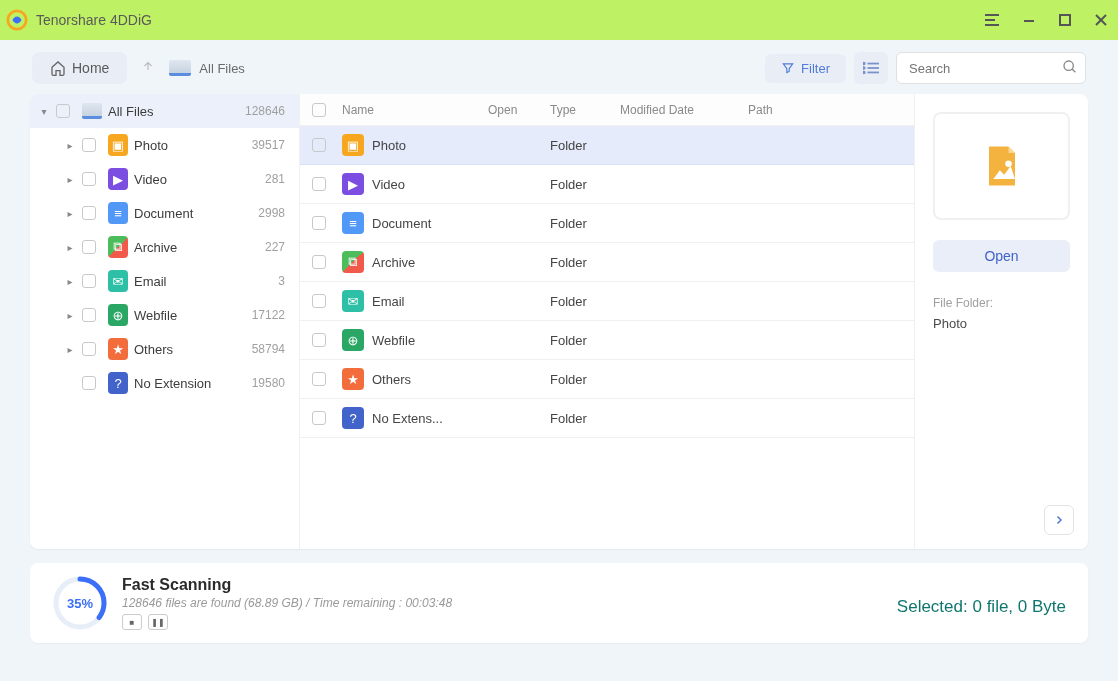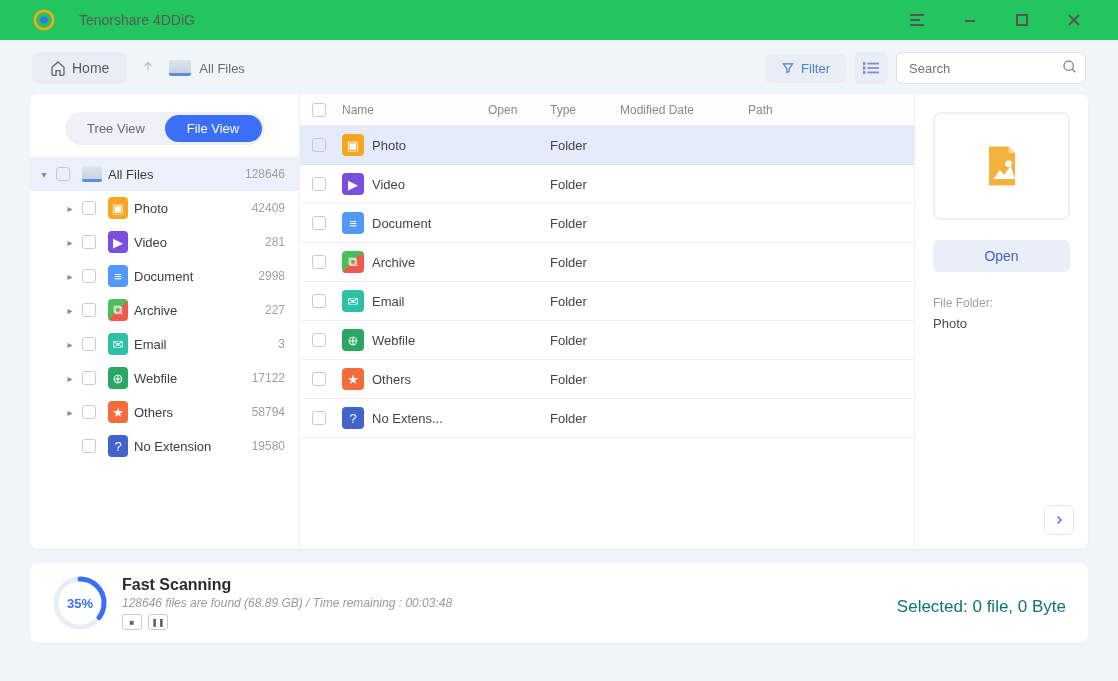--- a/index.html
+++ b/index.html
@@ -1,19 +1,19 @@
 <!DOCTYPE html>
 <html><head>
 <meta charset="utf-8">
 <style>
 * { box-sizing: border-box; margin: 0; padding: 0; font-family: "Segoe UI", Arial, sans-serif; }
 body { background: #f0f5fa; width: 1118px; height: 681px; overflow: hidden; }
 
 
-.titlebar { height: 40px; background: #22c55e; display: flex; align-items: center; padding: 0 33px; gap: 16px; }
+.titlebar { height: 40px; background: #bef264; display: flex; align-items: center; padding: 0 6px; }
 .logo { width: 22px; height: 22px; margin-right: 8px; }
 .app-title { font-size: 14px; color: #5a5a5a; font-weight: 500; }
 .titlebar-spacer { flex: 1; }
 .win-btn { width: 22px; height: 22px; display: flex; align-items: center; justify-content: center; margin-left: 14px; cursor: pointer; color: #555; }
 .win-btn svg { stroke: #555; }
 
 
 .app-body { padding: 8px 30px 10px 30px; }
 
 
@@ -170,43 +170,39 @@
             <circle cx="10" cy="10" r="7"></circle>
             <line x1="20" y1="20" x2="15" y2="15"></line>
           </svg>
       </span>
     </div>
   </div>
 
   <div class="panels">
 
     <div class="tree-panel">
-      <div class="view-toggle">
-        <button>Tree View</button>
-        <button class="active">File View</button>
-      </div>
 
       <div class="tree-item root">
         <span class="tree-caret">▾</span>
         <span class="tree-check"></span>
         <span class="tree-icon">
             <div class="tree-disk"></div>
           </span>
         <span class="tree-label">All Files</span>
         <span class="tree-count">128646</span>
       </div>
       <div class="tree-children" id="tree-children">
           <div class="tree-item">
             <span class="tree-caret">▸</span>
             <span class="tree-check"></span>
             <span class="tree-icon">
               <span class="ic ic-photo">▣</span>
             </span>
             <span class="tree-label">Photo</span>
-            <span class="tree-count">42409</span>
+            <span class="tree-count">39517</span>
           </div>
           <div class="tree-item">
             <span class="tree-caret">▸</span>
             <span class="tree-check"></span>
             <span class="tree-icon">
               <span class="ic ic-video">▶</span>
             </span>
             <span class="tree-label">Video</span>
             <span class="tree-count">281</span>
           </div>

